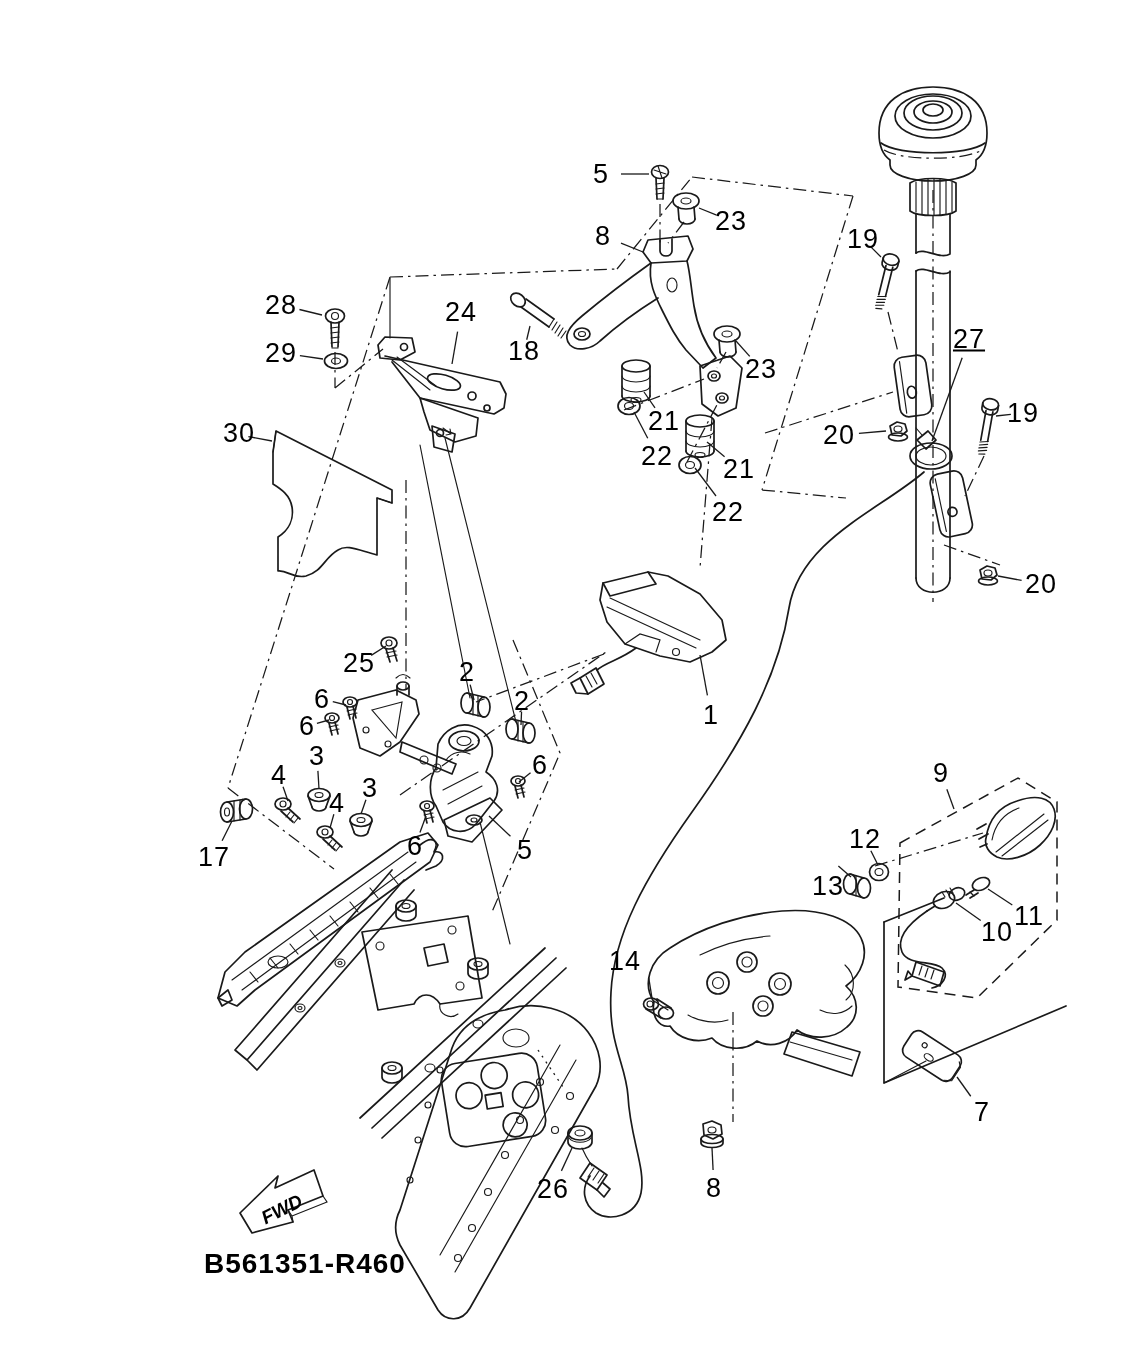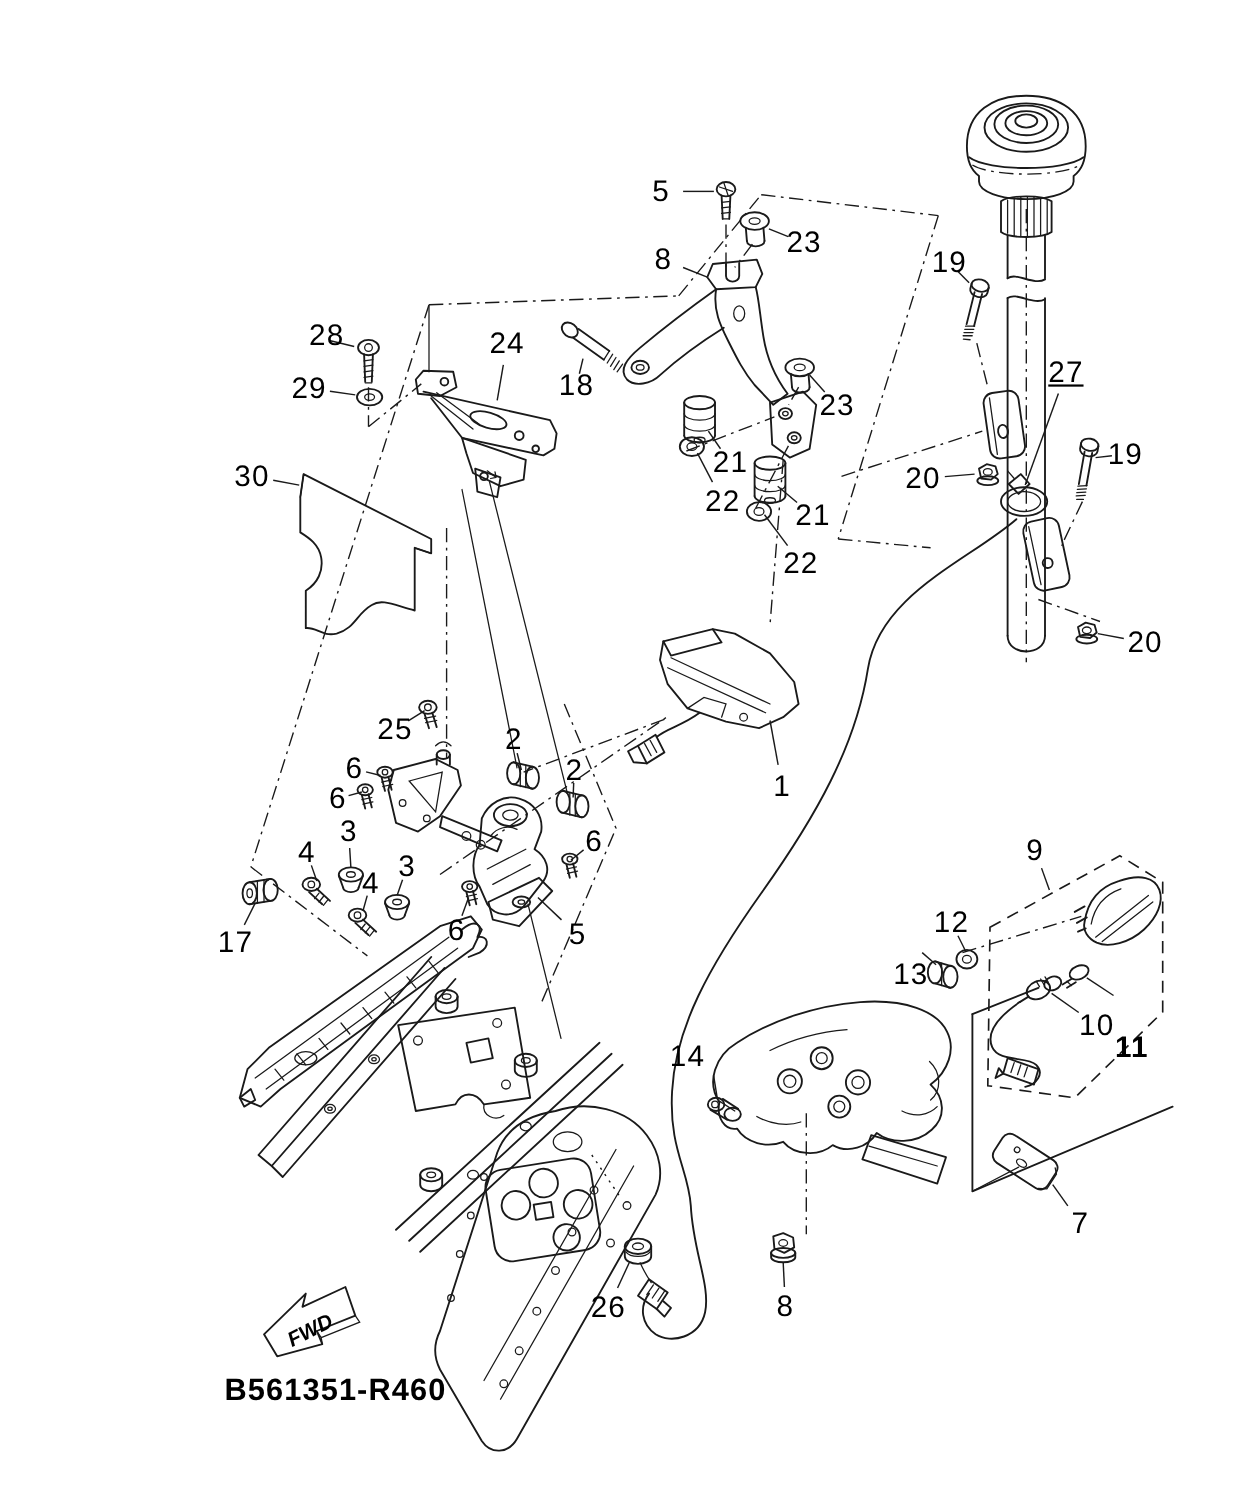--- a/index.html
+++ b/index.html
@@ -515,21 +515,21 @@
       <div class="callout" style="left: 337px; top: 803px;">4</div>
       <div class="callout" style="left: 525px; top: 850px;">5</div>
       <div class="callout" style="left: 322px; top: 699px;">6</div>
       <div class="callout" style="left: 307px; top: 726px;">6</div>
       <div class="callout" style="left: 540px; top: 765px;">6</div>
       <div class="callout" style="left: 415px; top: 846px;">6</div>
       <div class="callout" style="left: 982px; top: 1112px;">7</div>
       <div class="callout" style="left: 714px; top: 1188px;">8</div>
       <div class="callout" style="left: 941px; top: 773px;">9</div>
       <div class="callout" style="left: 997px; top: 932px;">10</div>
-      <div class="callout" style="left: 1029px; top: 952px; font-weight: bold;">11</div>
+      <div class="callout" style="left: 1029px; top: 916px;">11</div>
       <div class="callout" style="left: 865px; top: 839px;">12</div>
       <div class="callout" style="left: 828px; top: 886px;">13</div>
       <div class="callout" style="left: 625px; top: 961px;">14</div>
       <div class="callout" style="left: 603px; top: 236px;">8</div>
       <div class="callout" style="left: 601px; top: 174px;">5</div>
       <div class="callout" style="left: 214px; top: 857px;">17</div>
       <div class="callout" style="left: 524px; top: 351px;">18</div>
       <div class="callout" style="left: 863px; top: 239px;">19</div>
       <div class="callout" style="left: 1023px; top: 413px;">19</div>
       <div class="callout" style="left: 839px; top: 435px;">20</div>
@@ -537,20 +537,20 @@
       <div class="callout" style="left: 664px; top: 421px;">21</div>
       <div class="callout" style="left: 739px; top: 469px;">21</div>
       <div class="callout" style="left: 657px; top: 456px;">22</div>
       <div class="callout" style="left: 728px; top: 512px;">22</div>
       <div class="callout" style="left: 731px; top: 221px;">23</div>
       <div class="callout" style="left: 761px; top: 369px;">23</div>
       <div class="callout" style="left: 461px; top: 312px;">24</div>
       <div class="callout" style="left: 359px; top: 663px;">25</div>
       <div class="callout" style="left: 553px; top: 1189px;">26</div>
       <div class="callout" style="left: 969px; top: 339px; text-decoration: underline;">27</div>
-      <div class="callout" style="left: 297px; top: 305px;">28</div>
+      <div class="callout" style="left: 281px; top: 305px;">28</div>
       <div class="callout" style="left: 281px; top: 353px;">29</div>
-      <div class="callout" style="left: 229px; top: 433px;">30</div>
+      <div class="callout" style="left: 239px; top: 433px;">30</div>
     </div>
 
 <div class="code">B561351-R460</div>
 
 </div>
 
 </body></html>

